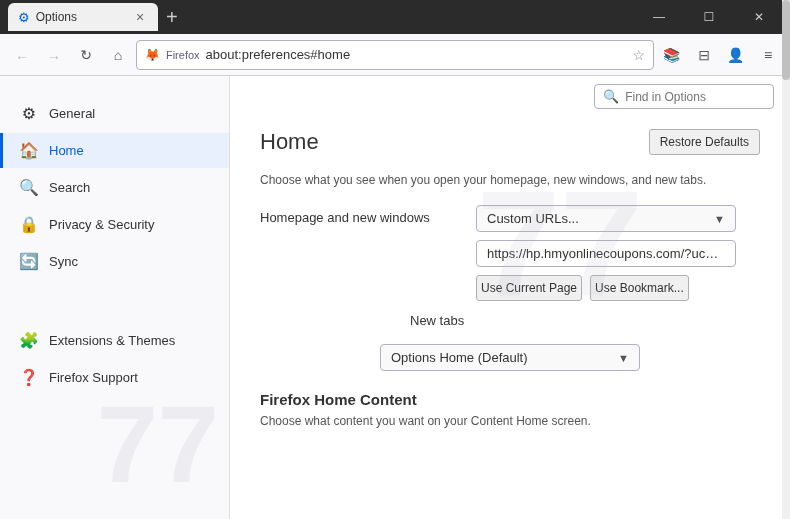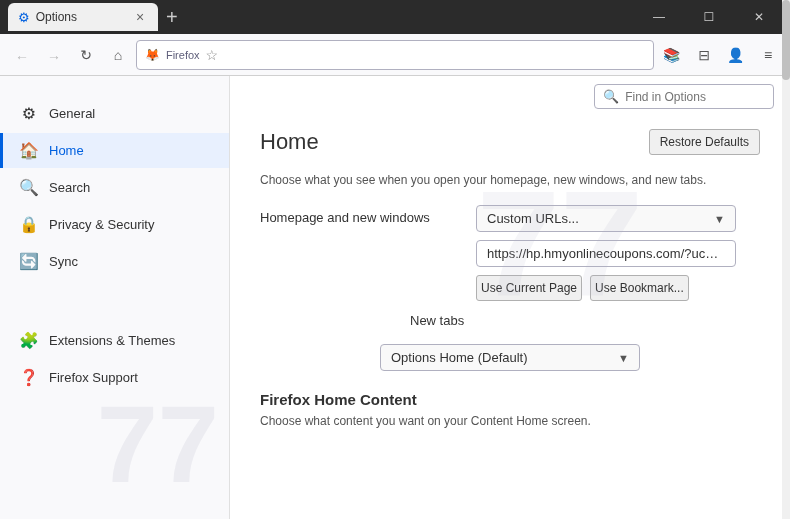--- a/index.html
+++ b/index.html
@@ -360,20 +360,21 @@
 </div>
 
 <div class="navbar">
   <button class="nav-btn disabled">←</button>
   <button class="nav-btn disabled">→</button>
   <button class="nav-btn">↻</button>
   <button class="nav-btn">⌂</button>
   <div class="address-bar">
     <span class="address-favicon">🦊</span>
     <span class="address-brand">Firefox</span>
+    <span class="address-url">about:preferences#home</span>
     <span class="address-star">☆</span>
   </div>
   <div class="nav-right">
     <button class="nav-btn">📚</button>
     <button class="nav-btn">⊟</button>
     <button class="nav-btn">👤</button>
     <button class="nav-btn">≡</button>
   </div>
 </div>
 

